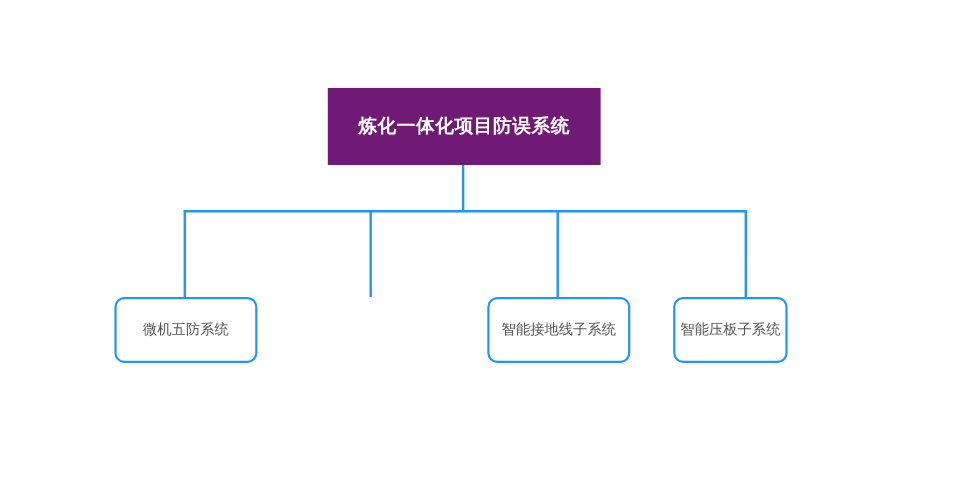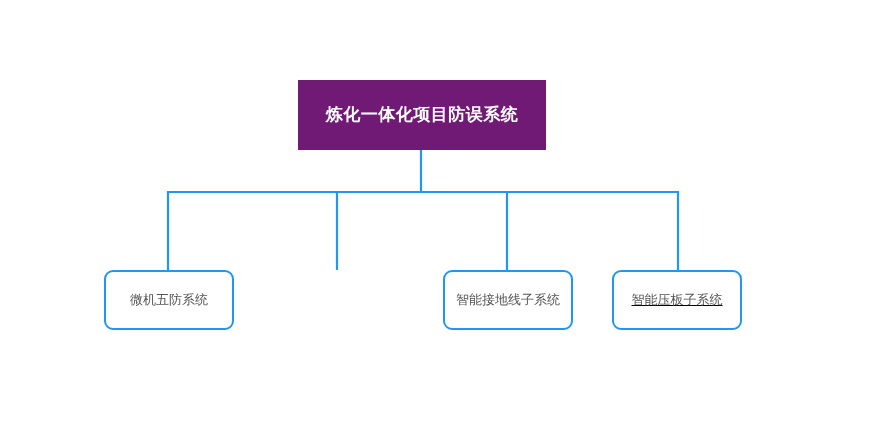--- a/index.html
+++ b/index.html
@@ -64,21 +64,21 @@
   .child-label {
     color: #555555;
     font-size: 13px;
     font-weight: normal;
     line-height: 1.2;
     white-space: nowrap;
   }
   .child-1 { left: 104px; width: 130px; }
   .child-2 { left: 273px; width: 130px; }
   .child-3 { left: 443px; width: 130px; }
-  .child-4 { left: 612px; width: 130px; text-decoration: underline; }
+  .child-4 { left: 612px; width: 104px; }
 </style>
 </head>
 <body>
 
 <div id="canvas">
 
   <svg id="connectors" viewBox="0 0 870 436" width="870" height="436" xmlns="http://www.w3.org/2000/svg">
     <g fill="none" stroke="#2196f3" stroke-width="2.2" stroke-linecap="butt">
       <line x1="421" y1="150" x2="421" y2="192"></line>
       <line x1="167" y1="192" x2="679" y2="192"></line>

